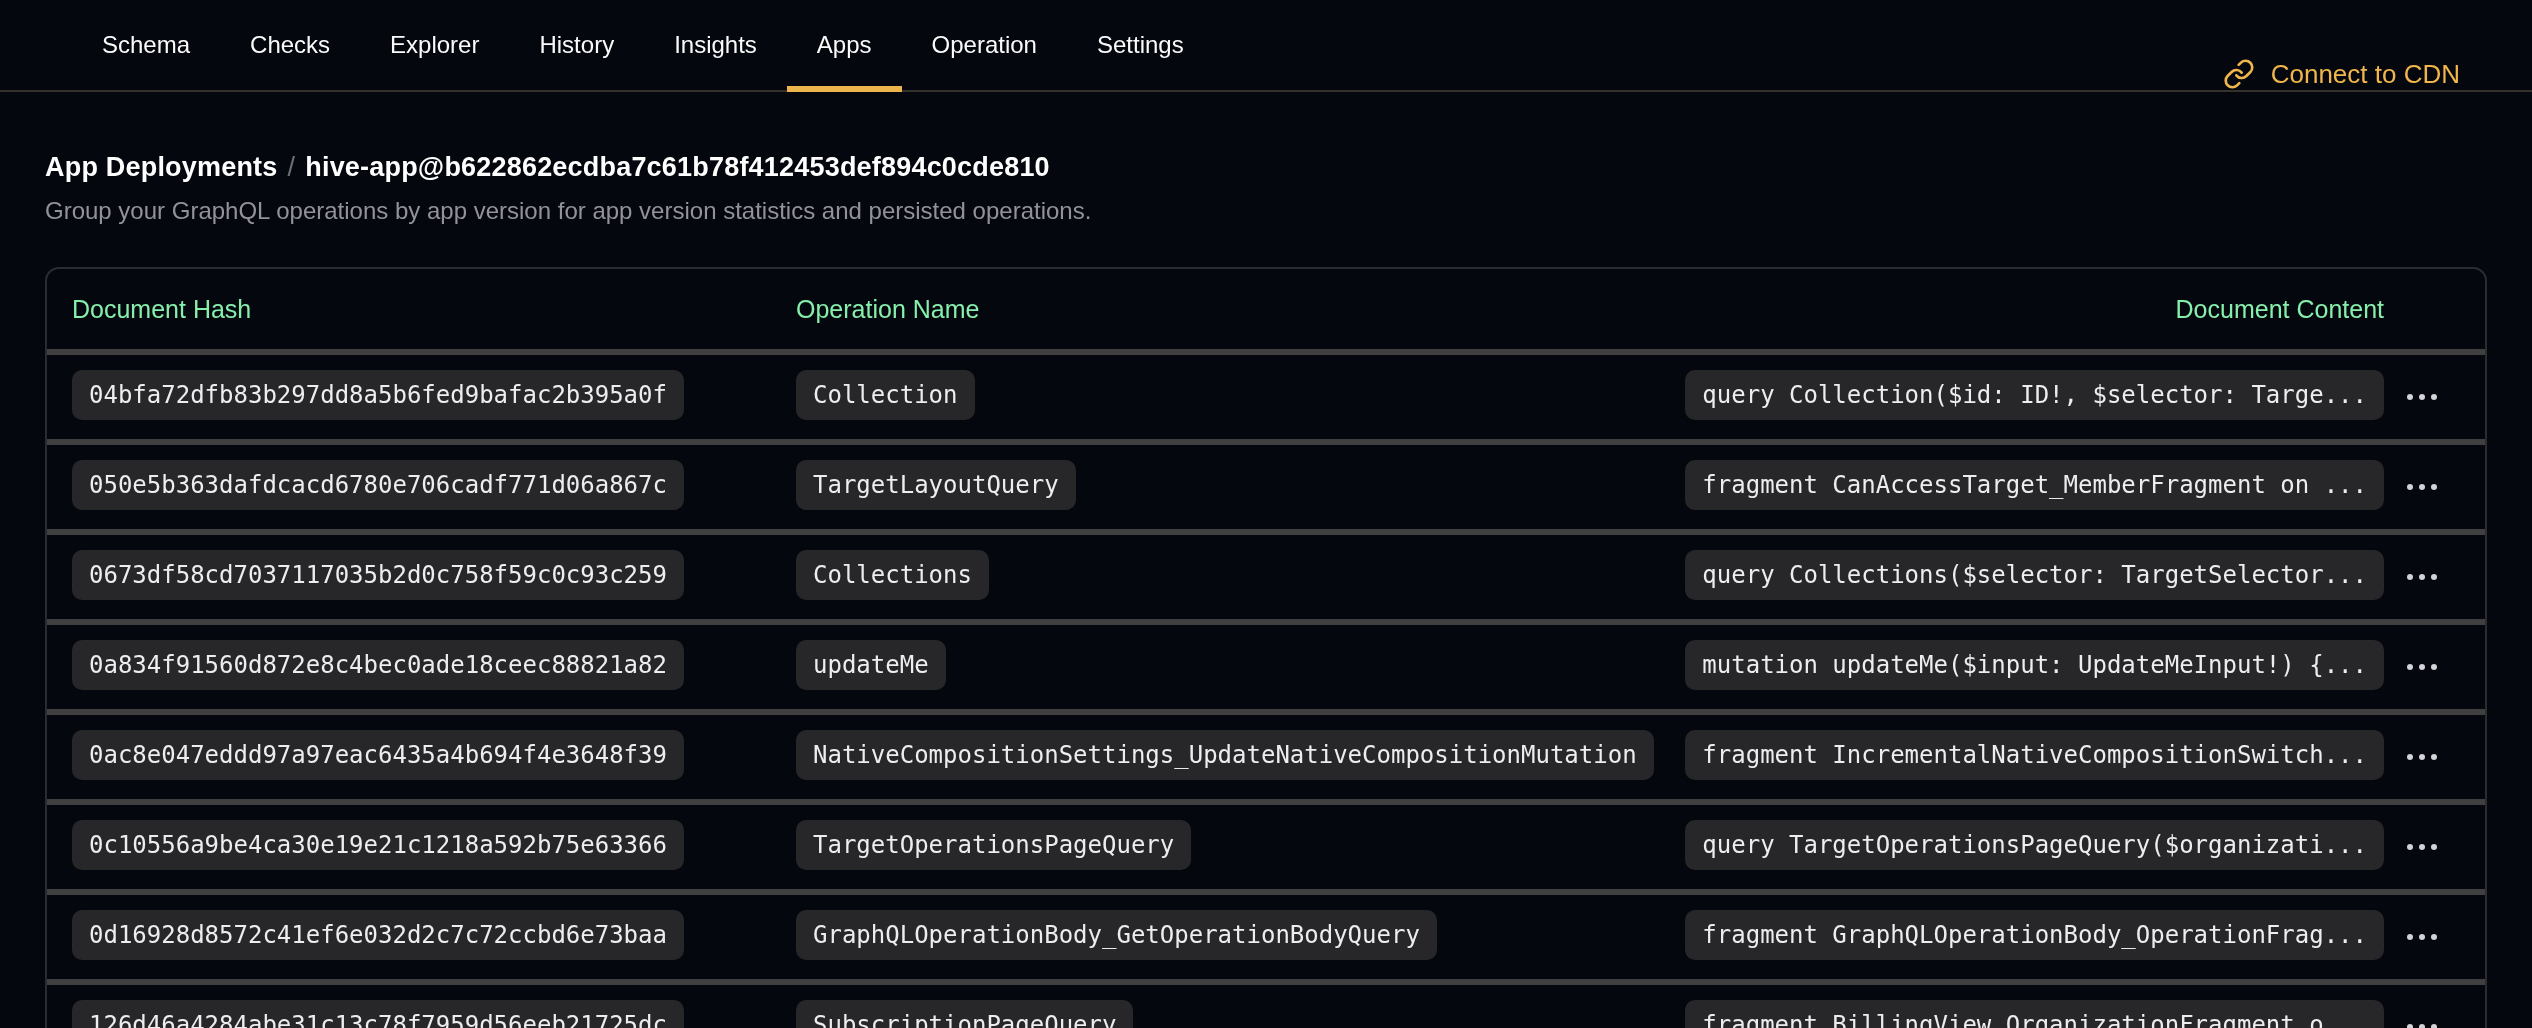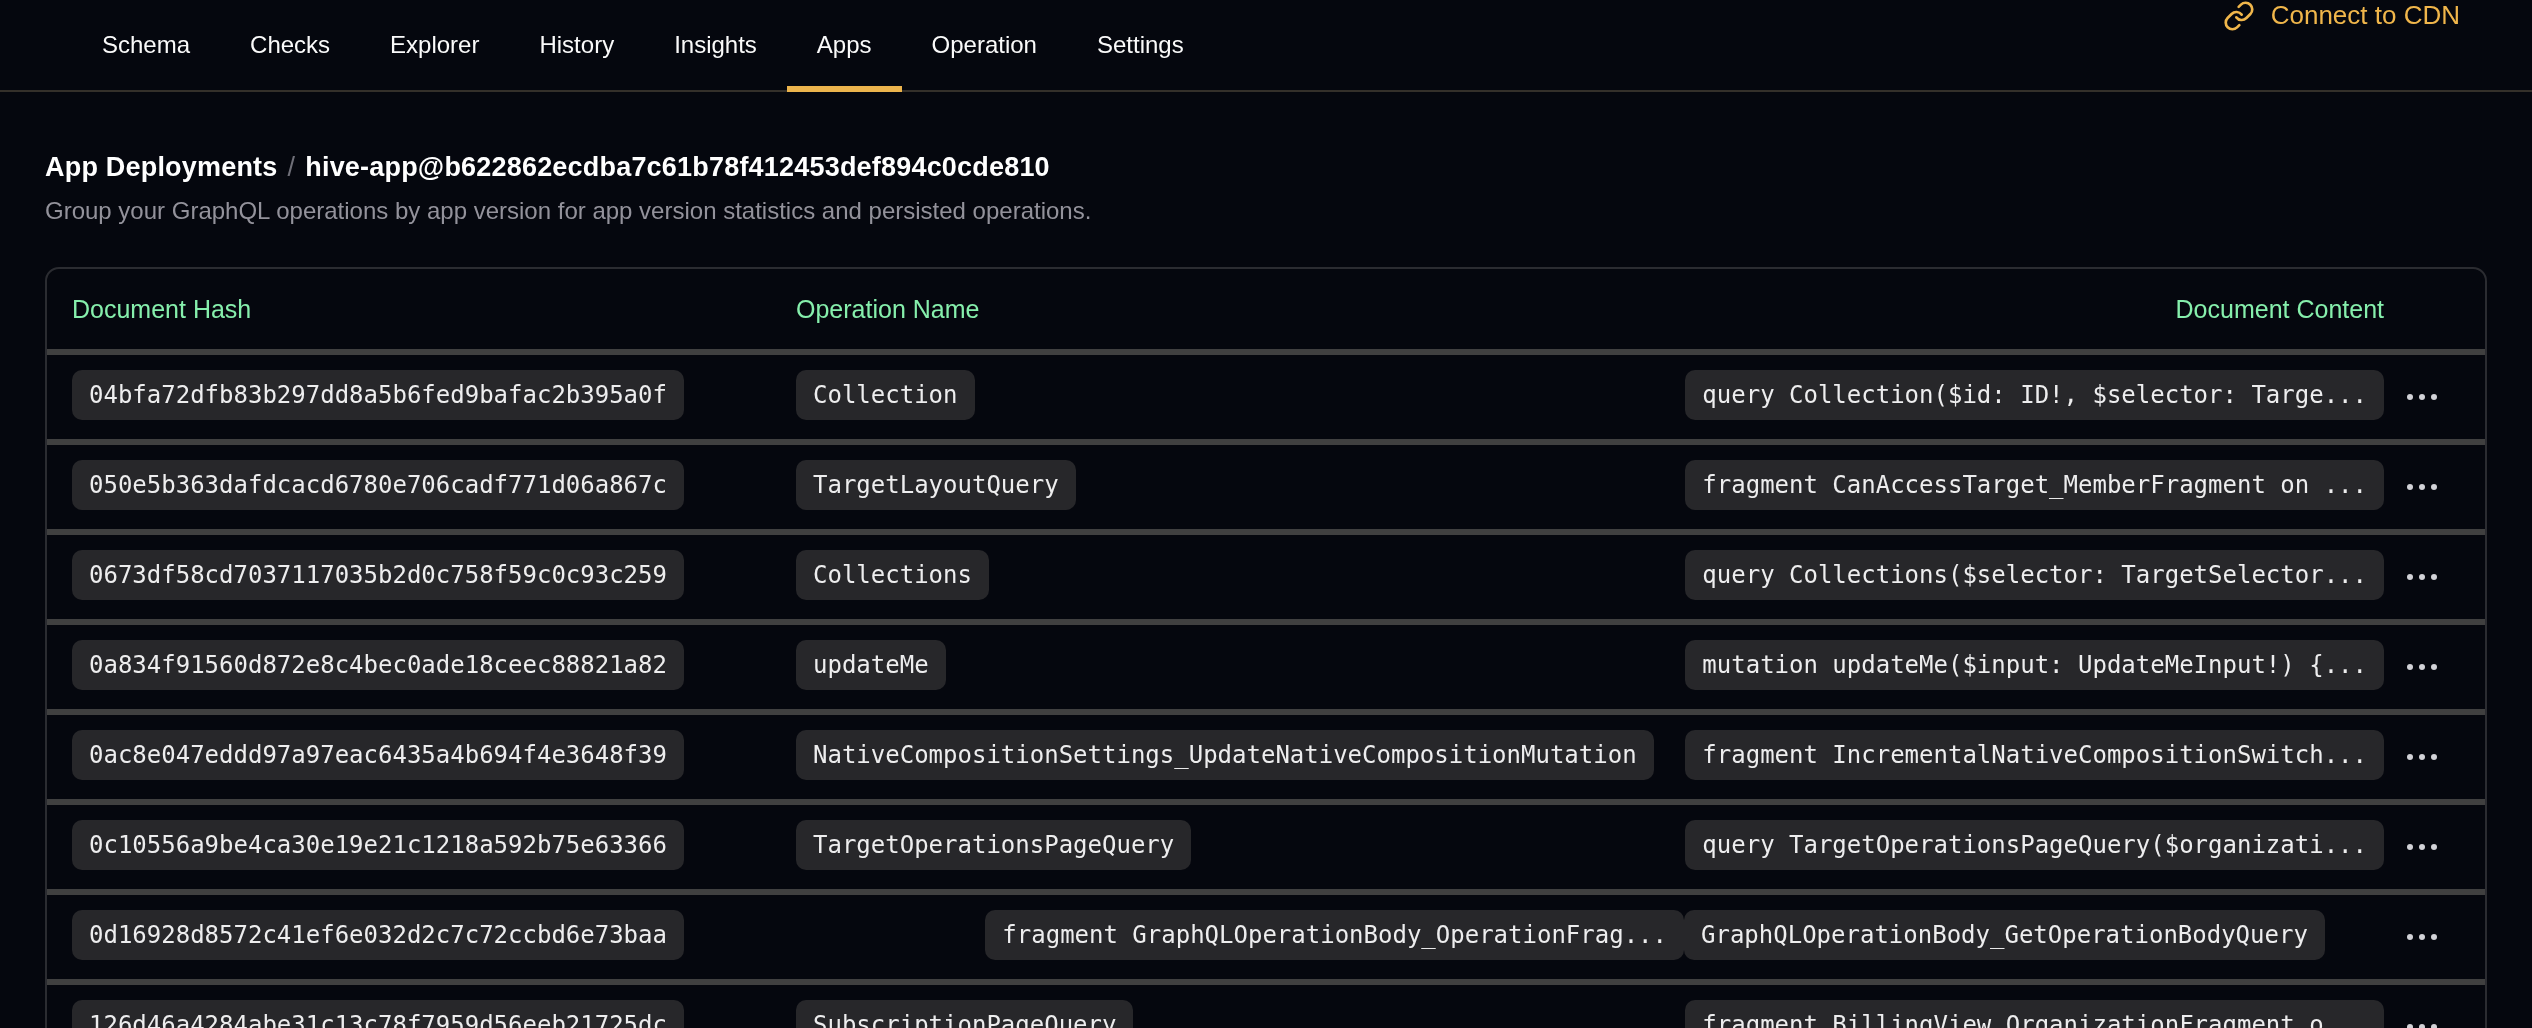--- a/index.html
+++ b/index.html
@@ -31,21 +31,21 @@
     white-space: nowrap;
   }
   .nav-tab.active::after {
     content: "";
     position: absolute; left: 0; right: 0; bottom: -2px;
     height: 6px;
     background: #ecb44d;
   }
   .nav-right {
     margin-left: auto;
-    display: flex; align-items: flex-start;
+    display: flex; align-items: flex-end;
     gap: 16px;
     color: #f0b64b;
     font-size: 26px;
     cursor: pointer;
   }
   .nav-right svg { width: 32px; height: 32px; stroke: #f0b64b; }
 
   
   .page { padding: 0 45px; }
   .page-title {
@@ -280,25 +280,25 @@
               <i></i>
               <i></i>
             </button>
     </div>
   </div>
 
   <div class="trow">
     <div class="cell">
       <span class="pill">0d16928d8572c41ef6e032d2c7c72ccbd6e73baa</span>
     </div>
+    <div class="cell">
+      <span class="pill">GraphQLOperationBody_GetOperationBodyQuery</span>
+    </div>
     <div class="cell right">
       <span class="pill">fragment GraphQLOperationBody_OperationFrag...</span>
-    </div>
-    <div class="cell">
-      <span class="pill">GraphQLOperationBody_GetOperationBodyQuery</span>
     </div>
     <div class="cell menu">
       <button class="dots">
               <i></i>
               <i></i>
               <i></i>
             </button>
     </div>
   </div>
 

